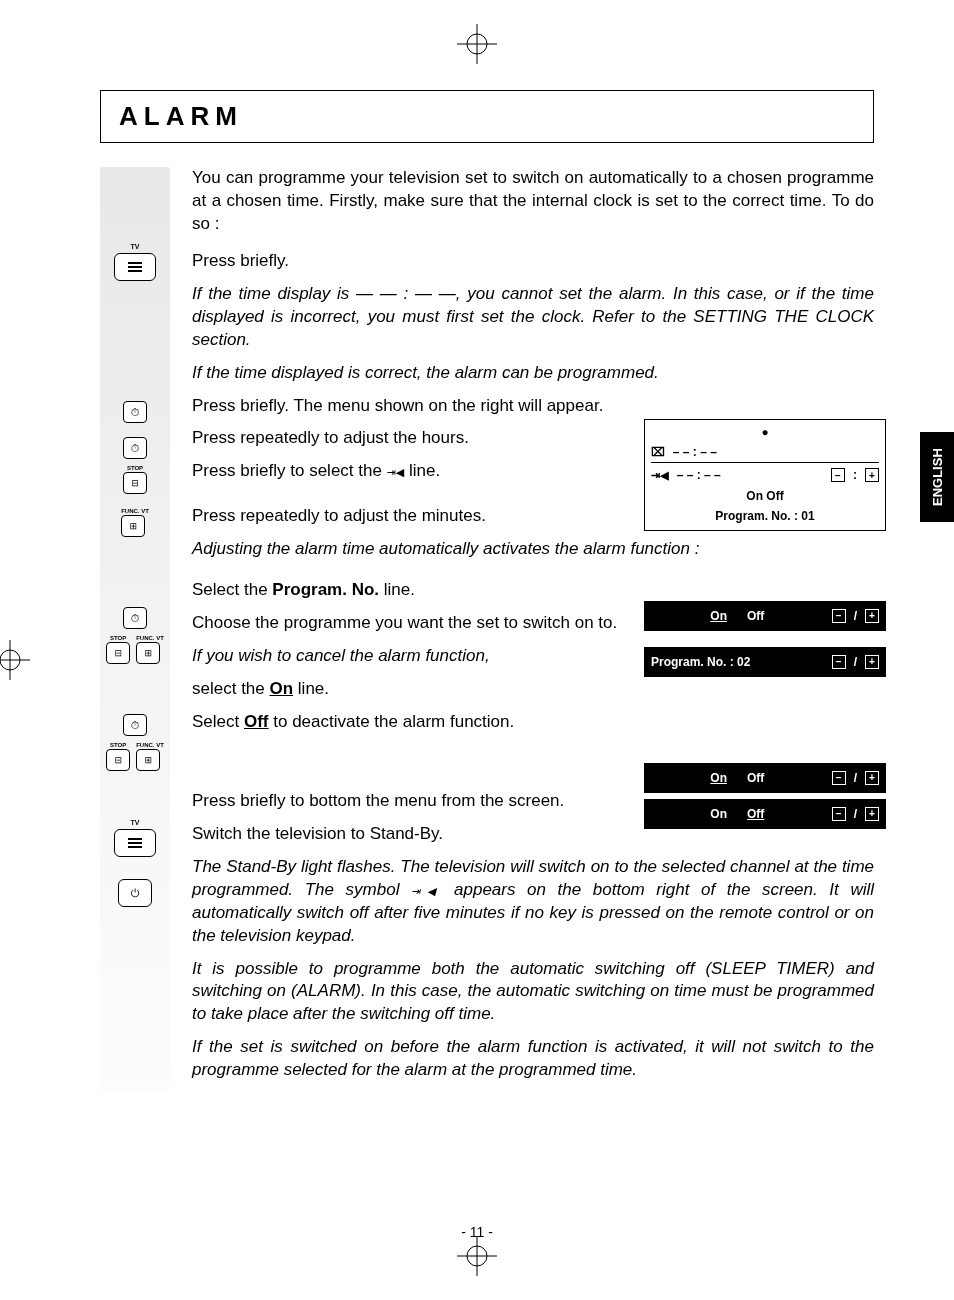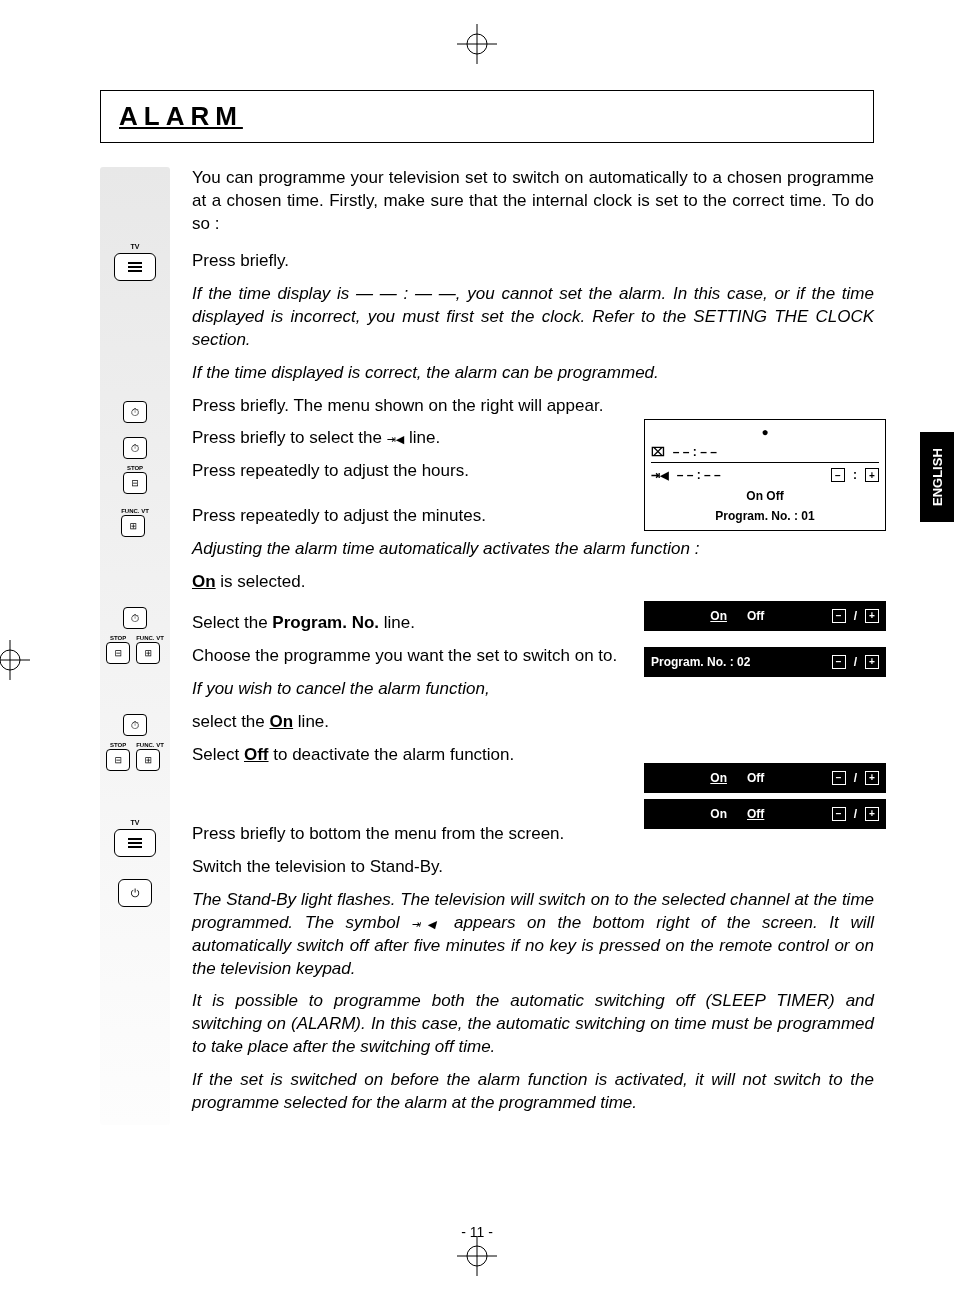--- a/index.html
+++ b/index.html
@@ -25,21 +25,20 @@
   .register-bottom { bottom: 24px; }
   .register-side {
     position: absolute;
     left: -10px;
     top: 640px;
   }
   .heading-box {
     border: 1px solid #000;
     padding: 10px 18px;
     margin-bottom: 24px;
-    text-decoration: underline;
   }
   .heading {
     font-size: 26px;
     font-weight: 900;
     letter-spacing: 6px;
   }
   .content {
     display: flex;
     gap: 22px;
   }
@@ -300,32 +299,29 @@
 
     <div class="text-col" style="position:relative">
       <p class="jb">You can programme your television set to switch on automatically to a chosen programme at a chosen time. Firstly, make sure that the internal clock is set to the correct time. To do so :</p>
 
       <p style="margin-top:14px">Press briefly.</p>
 
       <p class="italic jb">If the time display is — — : — —, you cannot set the alarm. In this case, or if the time displayed is incorrect, you must first set the clock. Refer to the SETTING THE CLOCK section.</p>
       <p class="italic">If the time displayed is correct, the alarm can be programmed.</p>
 
       <p>Press briefly. The menu shown on the right will appear.</p>
+      <p>Press repeatedly to adjust the hours.</p>
       <p>
         <span>Press briefly to select the </span>
         <span class="tiny-icon">⇥◀</span>
         <span> line.</span>
       </p>
-      <p>Press repeatedly to adjust the hours.</p>
       <p style="margin-top:22px">Press repeatedly to adjust the minutes.</p>
 
       <p class="italic">Adjusting the alarm time automatically activates the alarm function :</p>
-      <p>
-        <span class="b u">On</span><span> is selected.</span>
-      </p>
 
       <p style="margin-top:18px">
         <span>Select the </span><span class="b">Program. No.</span><span> line.</span>
       </p>
       <p>Choose the programme you want the set to switch on to.</p>
 
       <p class="italic" style="">If you wish to cancel the alarm function,</p>
       <p>
         <span>select the </span><span class="b u">On</span><span> line.</span>
       </p>

